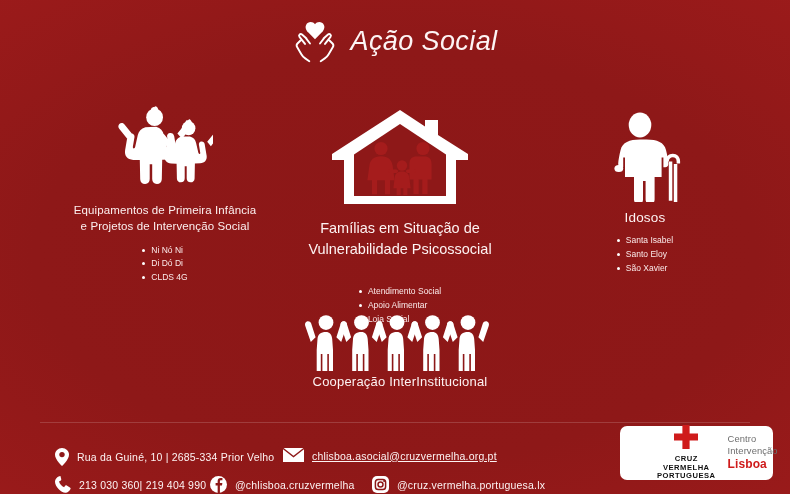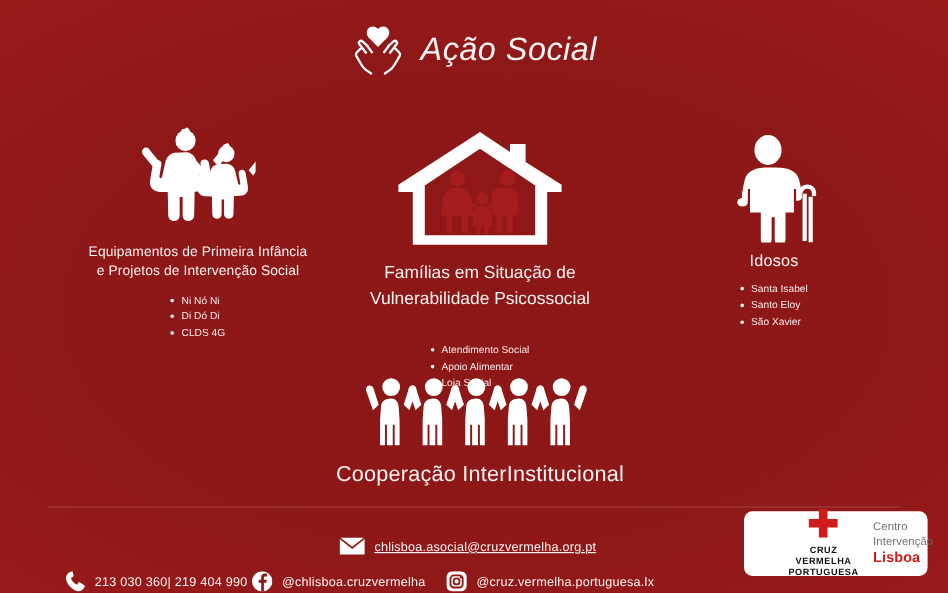--- a/index.html
+++ b/index.html
@@ -102,23 +102,22 @@
 
   
   #col-coop {
     left: 245px;
     top: 312px;
     width: 310px;
     text-align: center;
   }
   #col-coop .col-icon { height: 62px; }
   #col-coop .coop-label {
-    font-size: 18px;
+    font-size: 13px;
     color: #fdf2f2;
-    margin-top: 11px;
     letter-spacing: .2px;
   }
 
   
   .footer {
     position: absolute;
     left: 0;
     bottom: 0;
     width: 100%;
     height: 72px;
@@ -323,20 +322,29 @@
           </g>
         </g>
       </svg>
     </div>
     <div class="coop-label">Cooperação InterInstitucional</div>
   </div>
 
   <div class="footer">
     <div class="footer-divider"></div>
 
+    <div class="contact" id="contact-address">
+      <span class="ico">
+        <svg width="14" height="18" viewBox="0 0 14 18">
+          <path fill="#ffffff" d="M7 0 C3.2 0 0 3 0 6.7 C0 11.6 7 18 7 18 S14 11.6 14 6.7 C14 3 10.8 0 7 0z"></path>
+          <circle cx="7" cy="6.6" r="2.7" fill="#8e1818"></circle>
+        </svg>
+      </span>
+      <span>Rua da Guiné, 10 | 2685-334 Prior Velho</span>
+    </div>
 
     <div class="contact" id="contact-email">
       <span class="ico">
         <svg width="21" height="15" viewBox="0 0 21 15">
           <path fill="#ffffff" d="M0 1.2 L0 14 L21 14 L21 1.2 L10.5 9.4 z"></path>
           <path fill="#ffffff" d="M.6 0 L20.4 0 L10.5 7.7 z"></path>
         </svg>
       </span>
       <span>chlisboa.asocial@cruzvermelha.org.pt</span>
     </div>

